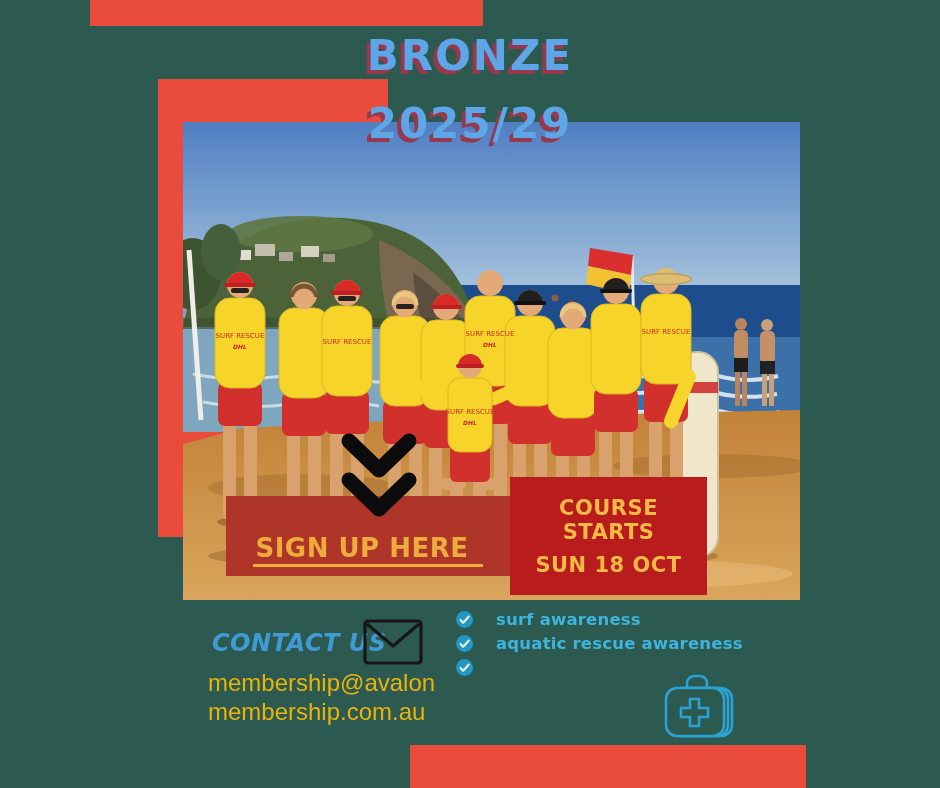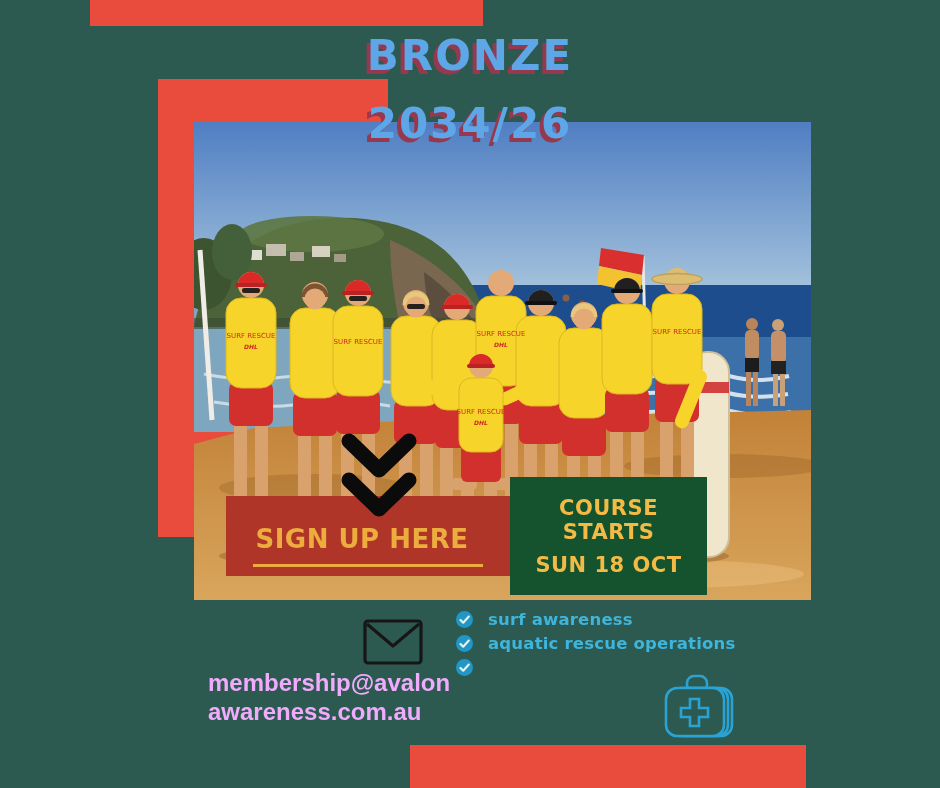--- a/index.html
+++ b/index.html
@@ -8,69 +8,69 @@
     background:#2d5a50;
     font-family:"Liberation Sans", sans-serif;
   }
   .abs{position:absolute;}
   
   .shape{background:#e94b3c;}
   .top-bar{left:90px;top:0;width:393px;height:26px;z-index:1;}
   .left-rect{left:158px;top:79px;width:230px;height:458px;z-index:1;}
   .bottom-rect{left:410px;top:745px;width:396px;height:43px;z-index:1;}
   
-  .photo{left:194px;top:122px;width:575px;height:478px;z-index:2;}
+  .photo{left:183px;top:122px;width:575px;height:478px;z-index:2;}
   
   .title{
     left:0;top:22px;width:940px;z-index:6;text-align:center;
     font-family:"DejaVu Sans","Liberation Sans",sans-serif;
     font-weight:800;font-size:42px;line-height:68px;letter-spacing:2px;
     color:#5da7e8;text-shadow:-4px 4px 0 #96394e;
   }
   
   .arrows{left:338px;top:432px;z-index:5;}
   
   .signup{
     left:226px;top:496px;width:284px;height:80px;z-index:4;
     background:#ae3528;display:flex;align-items:flex-end;justify-content:center;
     padding-bottom:9px;box-sizing:border-box;
   }
   .signup a{
     font-family:"DejaVu Sans","Liberation Sans",sans-serif;
     color:#edac3e;font-size:26px;font-weight:800;letter-spacing:.5px;
     text-decoration:none;border-bottom:3px solid #edac3e;
-    padding:0 14px 10px 2px;cursor:pointer;
+    padding:0 14px 1px 2px;cursor:pointer;
   }
   
   .course{
     left:510px;top:477px;width:197px;height:118px;z-index:4;
-    background:#14532d;display:flex;flex-direction:column;
+    background:#b91c1c;display:flex;flex-direction:column;
     align-items:center;justify-content:center;gap:9px;
     font-family:"DejaVu Sans","Liberation Sans",sans-serif;
     color:#f3bb45;font-size:21px;font-weight:800;letter-spacing:.5px;
     text-align:center;
   }
   
   .contact-heading{
     left:212px;top:629px;z-index:3;
     font-family:"DejaVu Sans","Liberation Sans",sans-serif;
     font-style:italic;font-weight:800;font-size:24px;letter-spacing:.5px;
     color:#3f9bd3;
   }
   .envelope{left:362px;top:618px;z-index:3;}
   .email{
     left:208px;top:668px;z-index:3;width:240px;
-    color:#f0abfc;font-size:24px;line-height:29px;font-weight:700;
+    color:#eab308;font-size:24px;line-height:29px;font-weight:400;
   }
   
   .checklist{left:456px;top:611px;z-index:3;display:flex;flex-direction:column;gap:7px;}
   .check-row{display:flex;align-items:center;gap:15px;height:17px;}
   .check-row .label{
     font-family:"DejaVu Sans","Liberation Sans",sans-serif;
-    color:#3db5dc;font-size:16.5px;font-weight:700;letter-spacing:.2px;white-space:nowrap;
+    color:#3db5dc;font-size:16.5px;font-weight:700;letter-spacing:.2px;white-space:nowrap;margin-left:8px;
   }
   .firstaid{left:658px;top:672px;z-index:3;}
 </style>
 </head>
 <body>
 
 <div class="canvas">
 
   <div class="abs shape top-bar"></div>
   <div class="abs shape left-rect"></div>
@@ -255,68 +255,69 @@
           <text x="483" y="212" font-size="7">SURF RESCUE</text>
           <text x="287" y="292" font-size="7">SURF RESCUE</text>
           <text x="287" y="303" font-size="6" font-style="italic" font-weight="bold">DHL</text>
         </g>
       </g>
     </svg>
   </div>
 
   <div class="abs title">
     <div>BRONZE</div>
-    <div>2034/26</div>
+    <div>2025/29</div>
   </div>
 
   <div class="abs arrows">
     <svg width="82" height="86" viewBox="0 0 82 86">
       <g fill="none" stroke="#0b0b0b" stroke-width="15" stroke-linecap="round" stroke-linejoin="round">
         <path d="M11 9 L41 38 L71 9"></path>
         <path d="M11 48 L41 77 L71 48"></path>
       </g>
     </svg>
   </div>
 
   <div class="abs signup">
     <a>SIGN UP HERE</a>
   </div>
 
   <div class="abs course">
     <div>COURSE STARTS</div>
     <div>SUN 18 OCT</div>
   </div>
 
+  <div class="abs contact-heading">CONTACT US</div>
 
   <div class="abs envelope">
     <svg width="62" height="48" viewBox="0 0 62 48">
       <rect x="3" y="3" width="56" height="42" rx="3" fill="none" stroke="#161616" stroke-width="3.2"></rect>
       <path d="M5 6 L31 28 L57 6" fill="none" stroke="#161616" stroke-width="3.2" stroke-linejoin="round"></path>
     </svg>
   </div>
 
   <div class="abs email">
     <div>membership@avalon</div>
-    <div>awareness.com.au</div>
+    <div>membership.com.au</div>
   </div>
 
   <div class="abs checklist">
     <div class="check-row">
       <svg width="17" height="17" viewBox="0 0 17 17">
           <circle cx="8.5" cy="8.5" r="8.5" fill="#2097c6"></circle>
           <path d="M4.5 9 l2.7 2.7 L12.8 5.6" fill="none" stroke="#e8f4f0" stroke-width="2.2" stroke-linecap="round" stroke-linejoin="round"></path>
         </svg>
       <span class="label">surf awareness</span>
     </div>
     <div class="check-row">
       <svg width="17" height="17" viewBox="0 0 17 17">
           <circle cx="8.5" cy="8.5" r="8.5" fill="#2097c6"></circle>
           <path d="M4.5 9 l2.7 2.7 L12.8 5.6" fill="none" stroke="#e8f4f0" stroke-width="2.2" stroke-linecap="round" stroke-linejoin="round"></path>
         </svg>
-      <span class="label">aquatic rescue operations</span>
+      <span class="label">aquatic rescue awareness</span>
     </div>
     <div class="check-row">
       <svg width="17" height="17" viewBox="0 0 17 17">
           <circle cx="8.5" cy="8.5" r="8.5" fill="#2097c6"></circle>
           <path d="M4.5 9 l2.7 2.7 L12.8 5.6" fill="none" stroke="#e8f4f0" stroke-width="2.2" stroke-linecap="round" stroke-linejoin="round"></path>
         </svg>
     </div>
   </div>
 
   <div class="abs firstaid">

